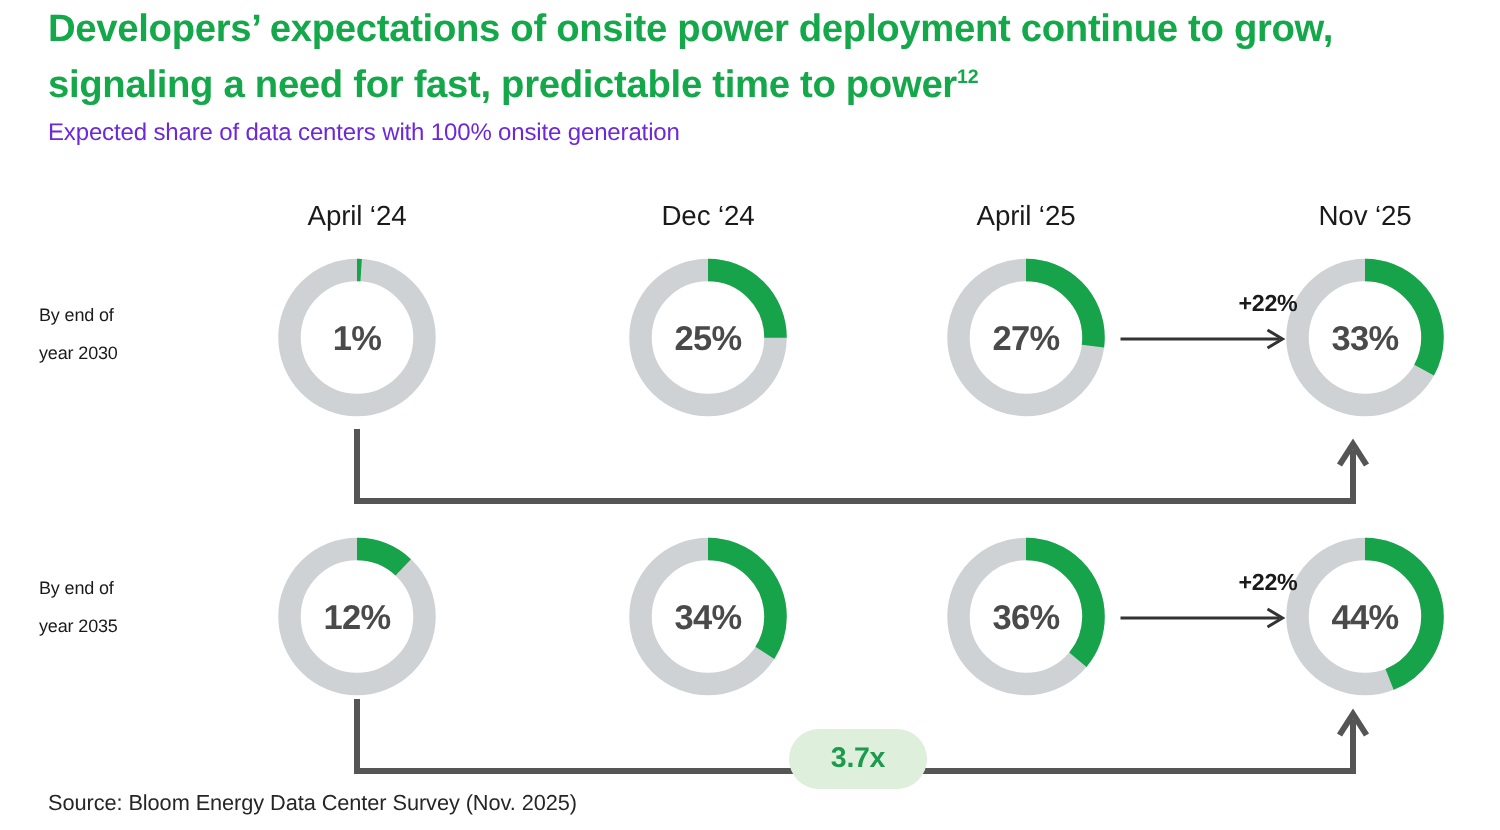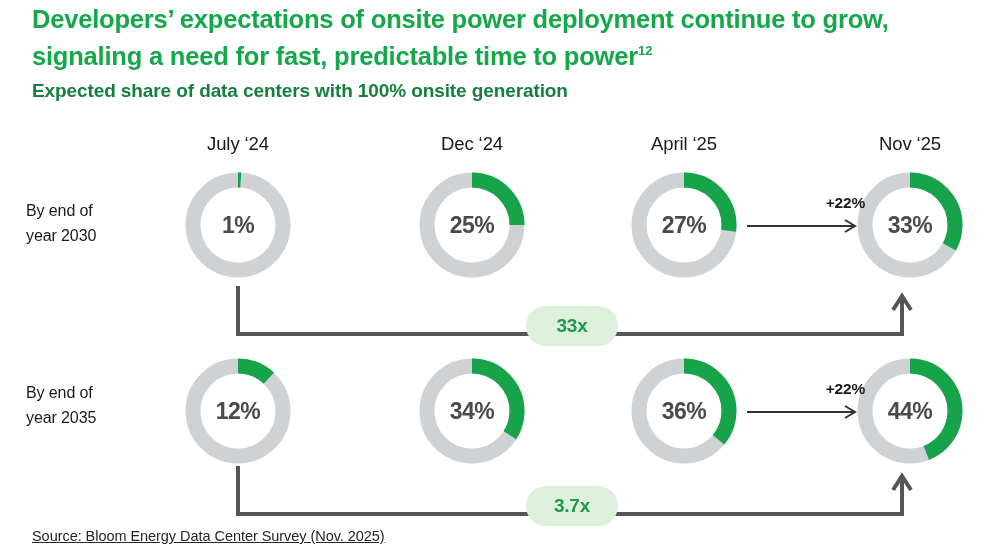--- a/index.html
+++ b/index.html
@@ -16,34 +16,34 @@
   
   .headline{
     position:absolute;left:32px;top:4px;width:920px;
     font-size:25.5px;font-weight:bold;line-height:31px;
     color:#14A84A;letter-spacing:-0.2px;
   }
   .headline sup{font-size:13px;font-weight:bold;vertical-align:super;letter-spacing:0;}
 
   .subhead{
     position:absolute;left:32px;top:80px;width:920px;
-    font-size:19px;font-weight:bold;color:#15803d;letter-spacing:-0.1px;
+    font-size:16px;font-weight:normal;color:#6d28d9;letter-spacing:-0.1px;
   }
 
   
   .col-head{
     position:absolute;top:133px;
     font-size:18.5px;color:#1a1a1a;text-align:center;
     width:160px;letter-spacing:-0.1px;
   }
 
   
   .row-label{
     position:absolute;left:26px;
-    font-size:16px;color:#1a1a1a;line-height:25px;
+    font-size:12px;color:#1a1a1a;line-height:25px;
     width:150px;letter-spacing:-0.1px;
   }
 
   
   .donut{position:absolute;width:106px;height:106px;}
   .donut svg{display:block;width:106px;height:106px;transform:rotate(-90deg);}
   .donut .val{
     position:absolute;left:0;top:0;width:106px;height:106px;
     display:flex;align-items:center;justify-content:center;
     font-size:23px;font-weight:bold;color:#4a4a4a;letter-spacing:-0.5px;
@@ -62,35 +62,35 @@
   .badge{
     position:absolute;
     background:#DEF0DC;border-radius:22px;
     display:flex;align-items:center;justify-content:center;
     font-size:19px;font-weight:bold;color:#1d9A4D;letter-spacing:-0.2px;
   }
 
   
   .source{
     position:absolute;left:32px;top:528px;
-    font-size:14.5px;color:#262626;letter-spacing:-0.05px;text-decoration:underline;
+    font-size:14.5px;color:#262626;letter-spacing:-0.05px;
   }
 </style>
 </head>
 <body>
 
 <div class="stage">
 
   <div class="headline">
     <span>Developers’ expectations of onsite power deployment continue to grow, signaling a need for fast, predictable time to power</span><sup>12</sup>
   </div>
 
   <div class="subhead">Expected share of data centers with 100% onsite generation</div>
 
-  <div class="col-head" style="left:158px;">July ‘24</div>
+  <div class="col-head" style="left:158px;">April ‘24</div>
   <div class="col-head" style="left:392px;">Dec ‘24</div>
   <div class="col-head" style="left:604px;">April ‘25</div>
   <div class="col-head" style="left:830px;">Nov ‘25</div>
 
   <div class="row-label" style="top:198px;">
     <div>By end of</div>
     <div>year 2030</div>
   </div>
 
   <div class="donut" style="left:185px;top:172px;">
@@ -131,21 +131,20 @@
       <line x1="2" y1="10" x2="108" y2="10" stroke="#333" stroke-width="2"></line>
       <polyline points="100,4 110,10 100,16" fill="none" stroke="#333" stroke-width="2"></polyline>
     </svg>
   </div>
 
   <div class="connector" style="left:225px;top:286px;width:690px;height:62px;">
     <svg width="690" height="62" viewBox="0 0 690 62">
       <path d="M13,2 L13,48 L677,48 L677,16" fill="none" stroke="#555555" stroke-width="4" stroke-linecap="square"></path>
       <polyline points="668,24 677,10 686,24" fill="none" stroke="#555555" stroke-width="4" stroke-linejoin="miter"></polyline>
     </svg>
-    <div class="badge" style="left:301px;top:20px;width:92px;height:40px;">33x</div>
   </div>
 
   <div class="row-label" style="top:380px;">
     <div>By end of</div>
     <div>year 2035</div>
   </div>
 
   <div class="donut" style="left:185px;top:358px;">
     <svg viewBox="0 0 106 106" aria-hidden="true">
       <circle cx="53" cy="53" r="45" fill="none" stroke="#CFD2D4" stroke-width="15"></circle>

